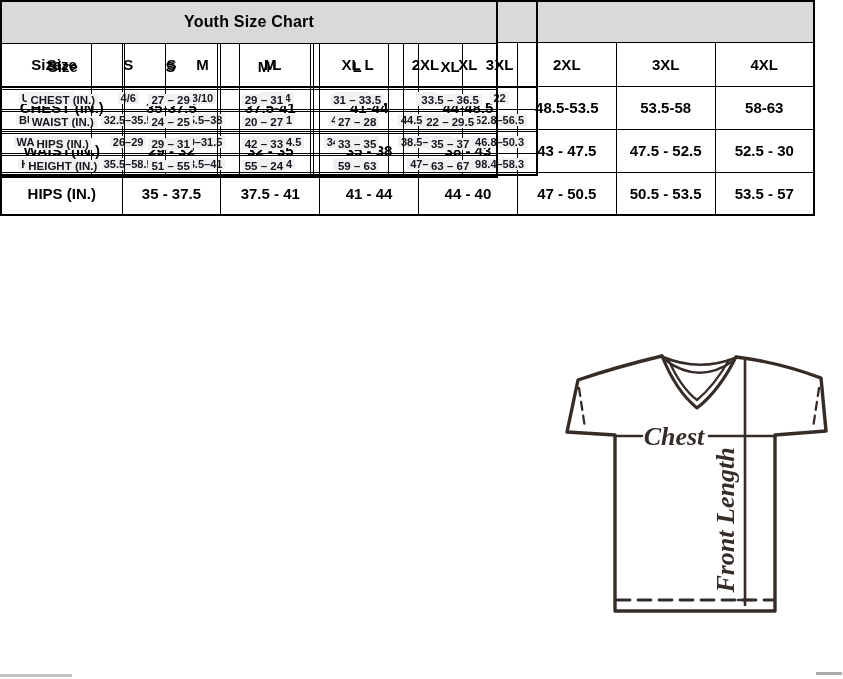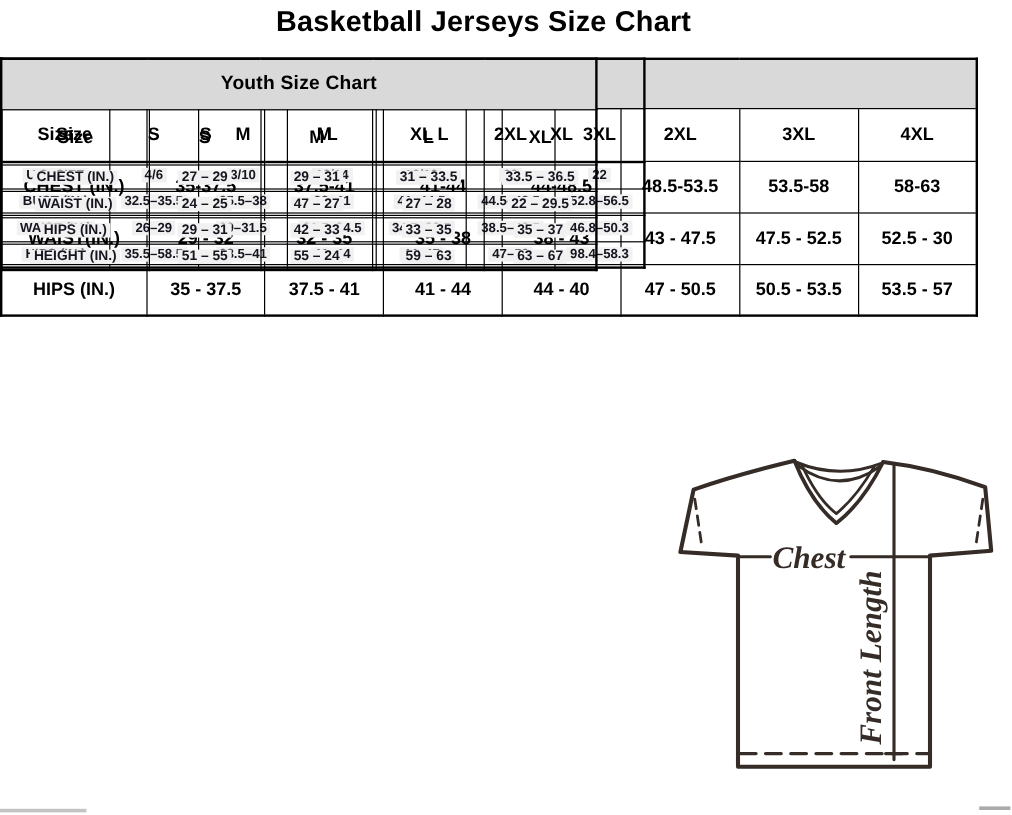--- a/index.html
+++ b/index.html
@@ -5,21 +5,21 @@
   html,body{margin:0;padding:0;}
   body{
     width:843px;height:679px;position:relative;overflow:hidden;
     background:#ffffff;font-family:"Liberation Sans",sans-serif;color:#000;
   }
   #page-title{
     position:absolute;top:5px;left:0;width:806px;margin:0;
     text-align:center;font-size:24px;font-weight:bold;letter-spacing:.2px;
   }
   .tbl{position:absolute;}
-  table{border-collapse:collapse;table-layout:fixed;width:100%;border:2px solid #000;margin-top:48px;}
+  table{border-collapse:collapse;table-layout:fixed;width:100%;border:2px solid #000;}
   td,th{border:1px solid #000;text-align:center;vertical-align:middle;padding:0;font-weight:bold;color:#000;}
   tr.title-row th{background:#d9d9d9;font-size:17px;letter-spacing:.2px;}
   
   #mens{left:14px;top:62px;width:815px;}
   #mens td,#mens th{border:1.5px solid #000;}
   #mens tr.title-row{height:41px;}
   #mens tr.header-row{height:44px;font-size:15px;}
   #mens tr.data-row{height:43px;font-size:15px;}
   #mens col.c0{width:121px;}
   #mens .v{background:transparent;padding:0;}
@@ -35,21 +35,21 @@
   #youth{left:14px;top:492px;width:498px;}
   #youth tr.title-row{height:42px;}
   #youth tr.title-row th{font-size:16px;}
   #youth tr.header-row{height:46px;font-size:15px;}
   #youth tr.data-row{height:22px;font-size:11.5px;}
   #youth tr.data-row th,#youth tr.data-row td{color:#15151f;}
   #youth col.c0{width:123px;}
   
   #womens .data-row .v,#youth .data-row .v{background:#f1f1f1;padding:0 3px;}
   
-  #jersey{position:absolute;left:558px;top:376px;width:285px;height:290px;}
+  #jersey{position:absolute;left:558px;top:348px;width:285px;height:290px;}
   
   .artifact{position:absolute;height:3px;background:#c4c4c4;}
   #art-left{left:0;top:674px;width:72px;}
   #art-right{left:816px;top:672px;width:26px;background:#ababab;}
 </style>
 </head>
 <body>
 
 <h1 id="page-title">Basketball Jerseys Size Chart</h1>
 
@@ -200,21 +200,21 @@
         <tr class="data-row">
           <th><span class="v">CHEST (IN.)</span></th>
           <td><span class="v">27 – 29</span></td>
           <td><span class="v">29 – 31</span></td>
           <td><span class="v">31 – 33.5</span></td>
           <td><span class="v">33.5 – 36.5</span></td>
         </tr>
         <tr class="data-row">
           <th><span class="v">WAIST (IN.)</span></th>
           <td><span class="v">24 – 25</span></td>
-          <td><span class="v">47 – 27</span></td>
+          <td><span class="v">20 – 27</span></td>
           <td><span class="v">27 – 28</span></td>
           <td><span class="v">22 – 29.5</span></td>
         </tr>
         <tr class="data-row">
           <th><span class="v">HIPS (IN.)</span></th>
           <td><span class="v">29 – 31</span></td>
           <td><span class="v">42 – 33</span></td>
           <td><span class="v">33 – 35</span></td>
           <td><span class="v">35 – 37</span></td>
         </tr>

